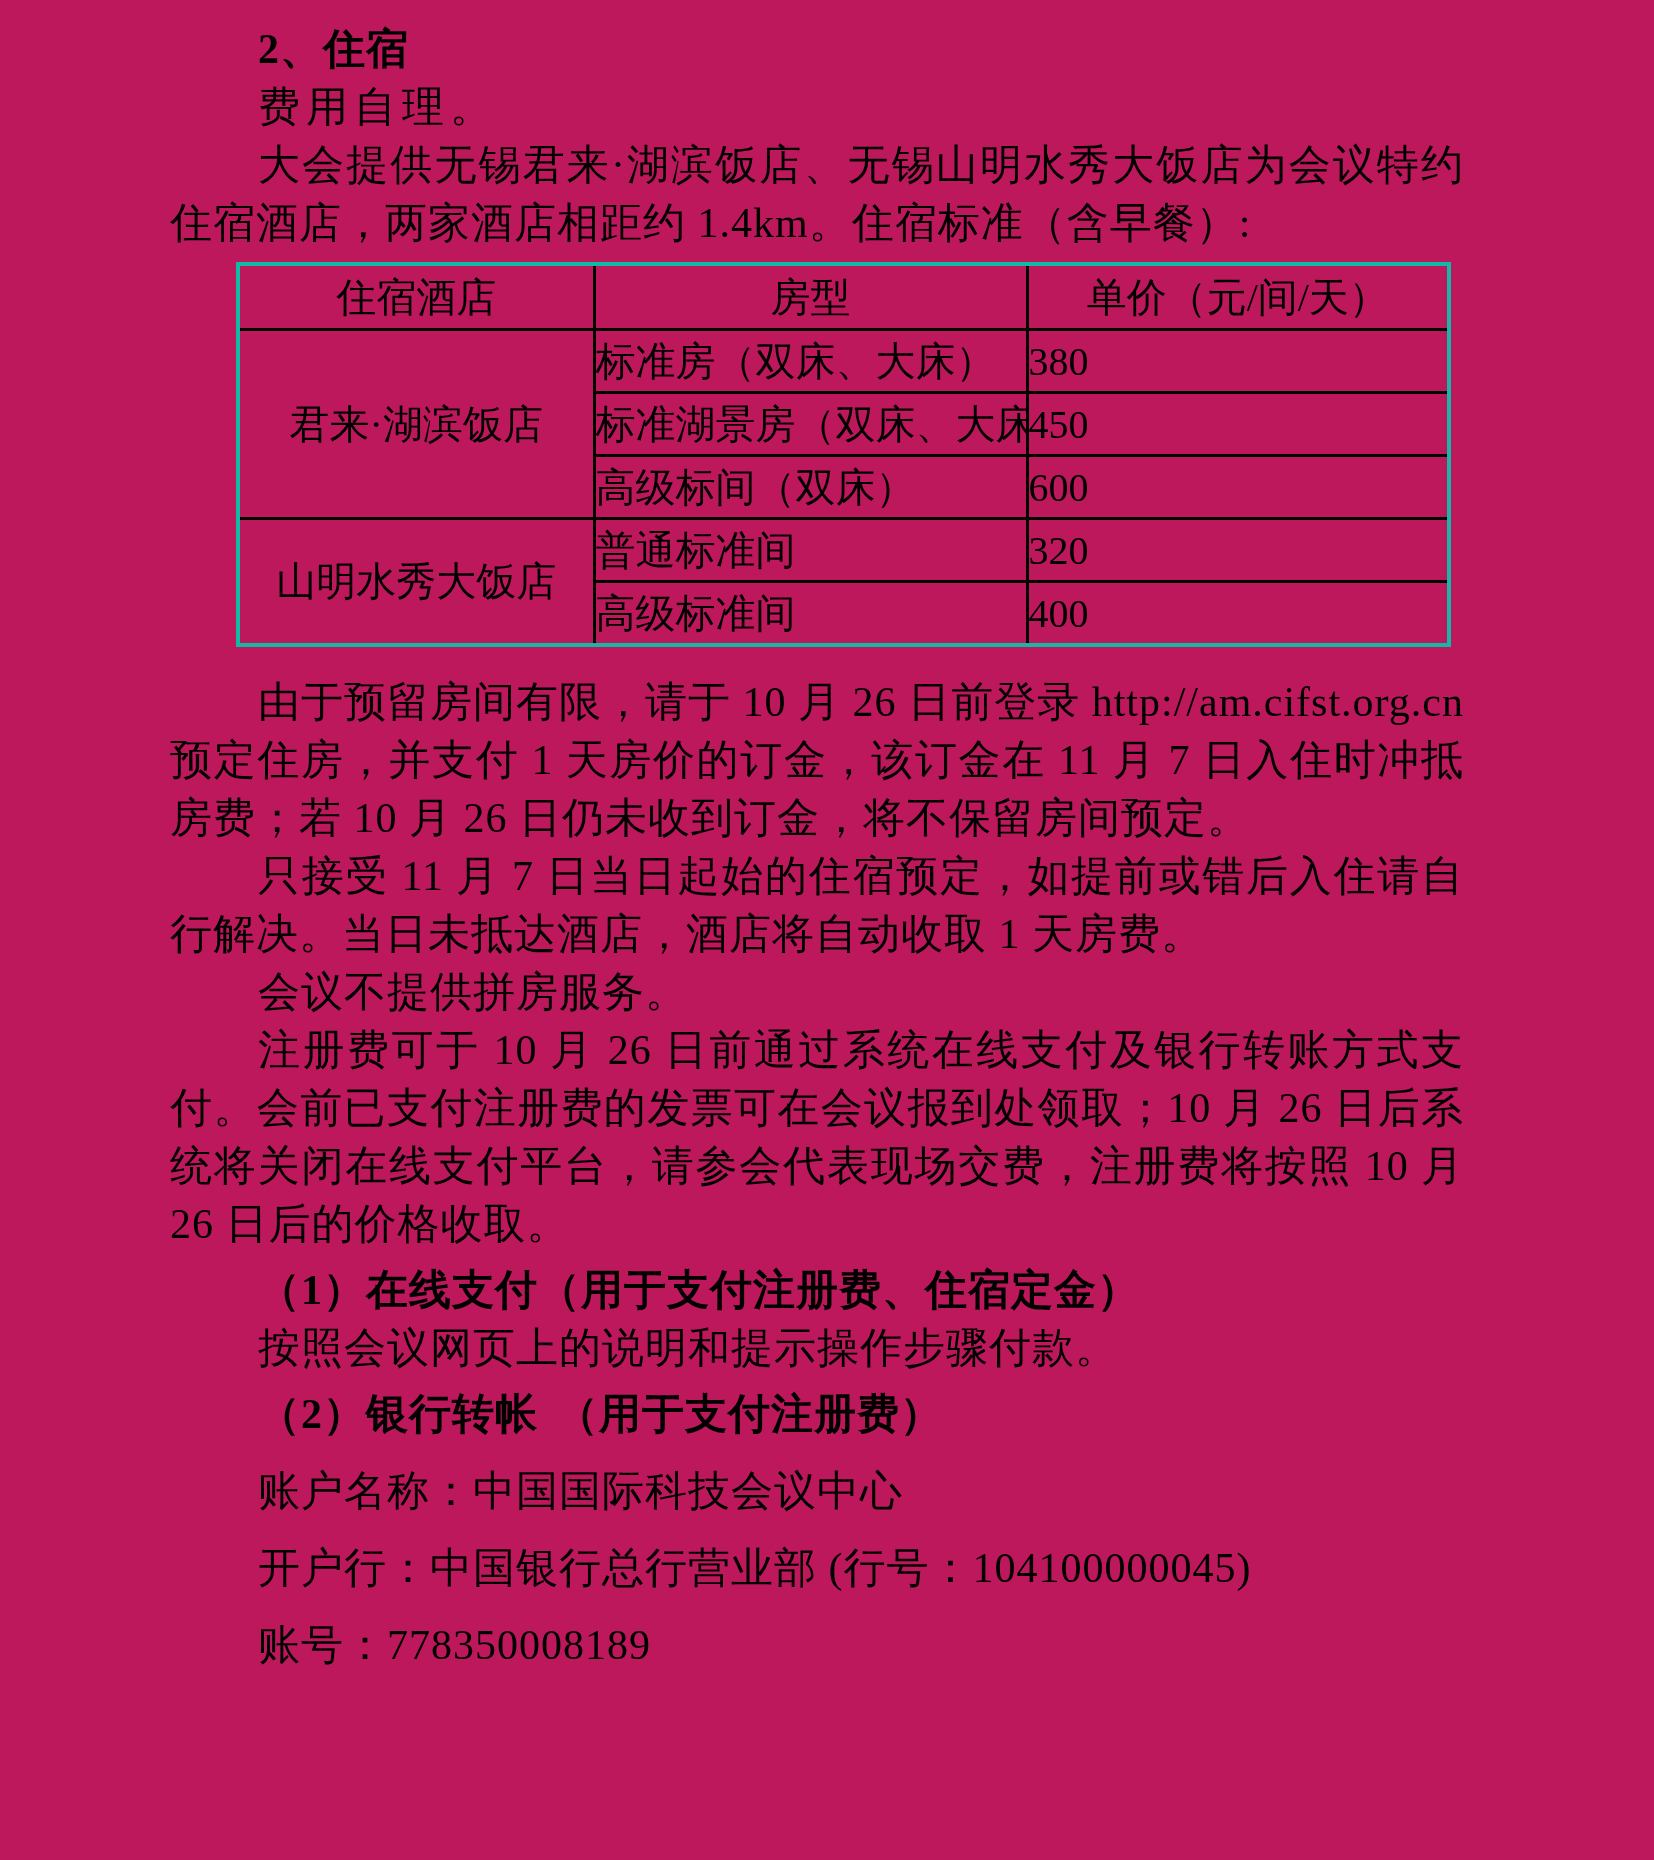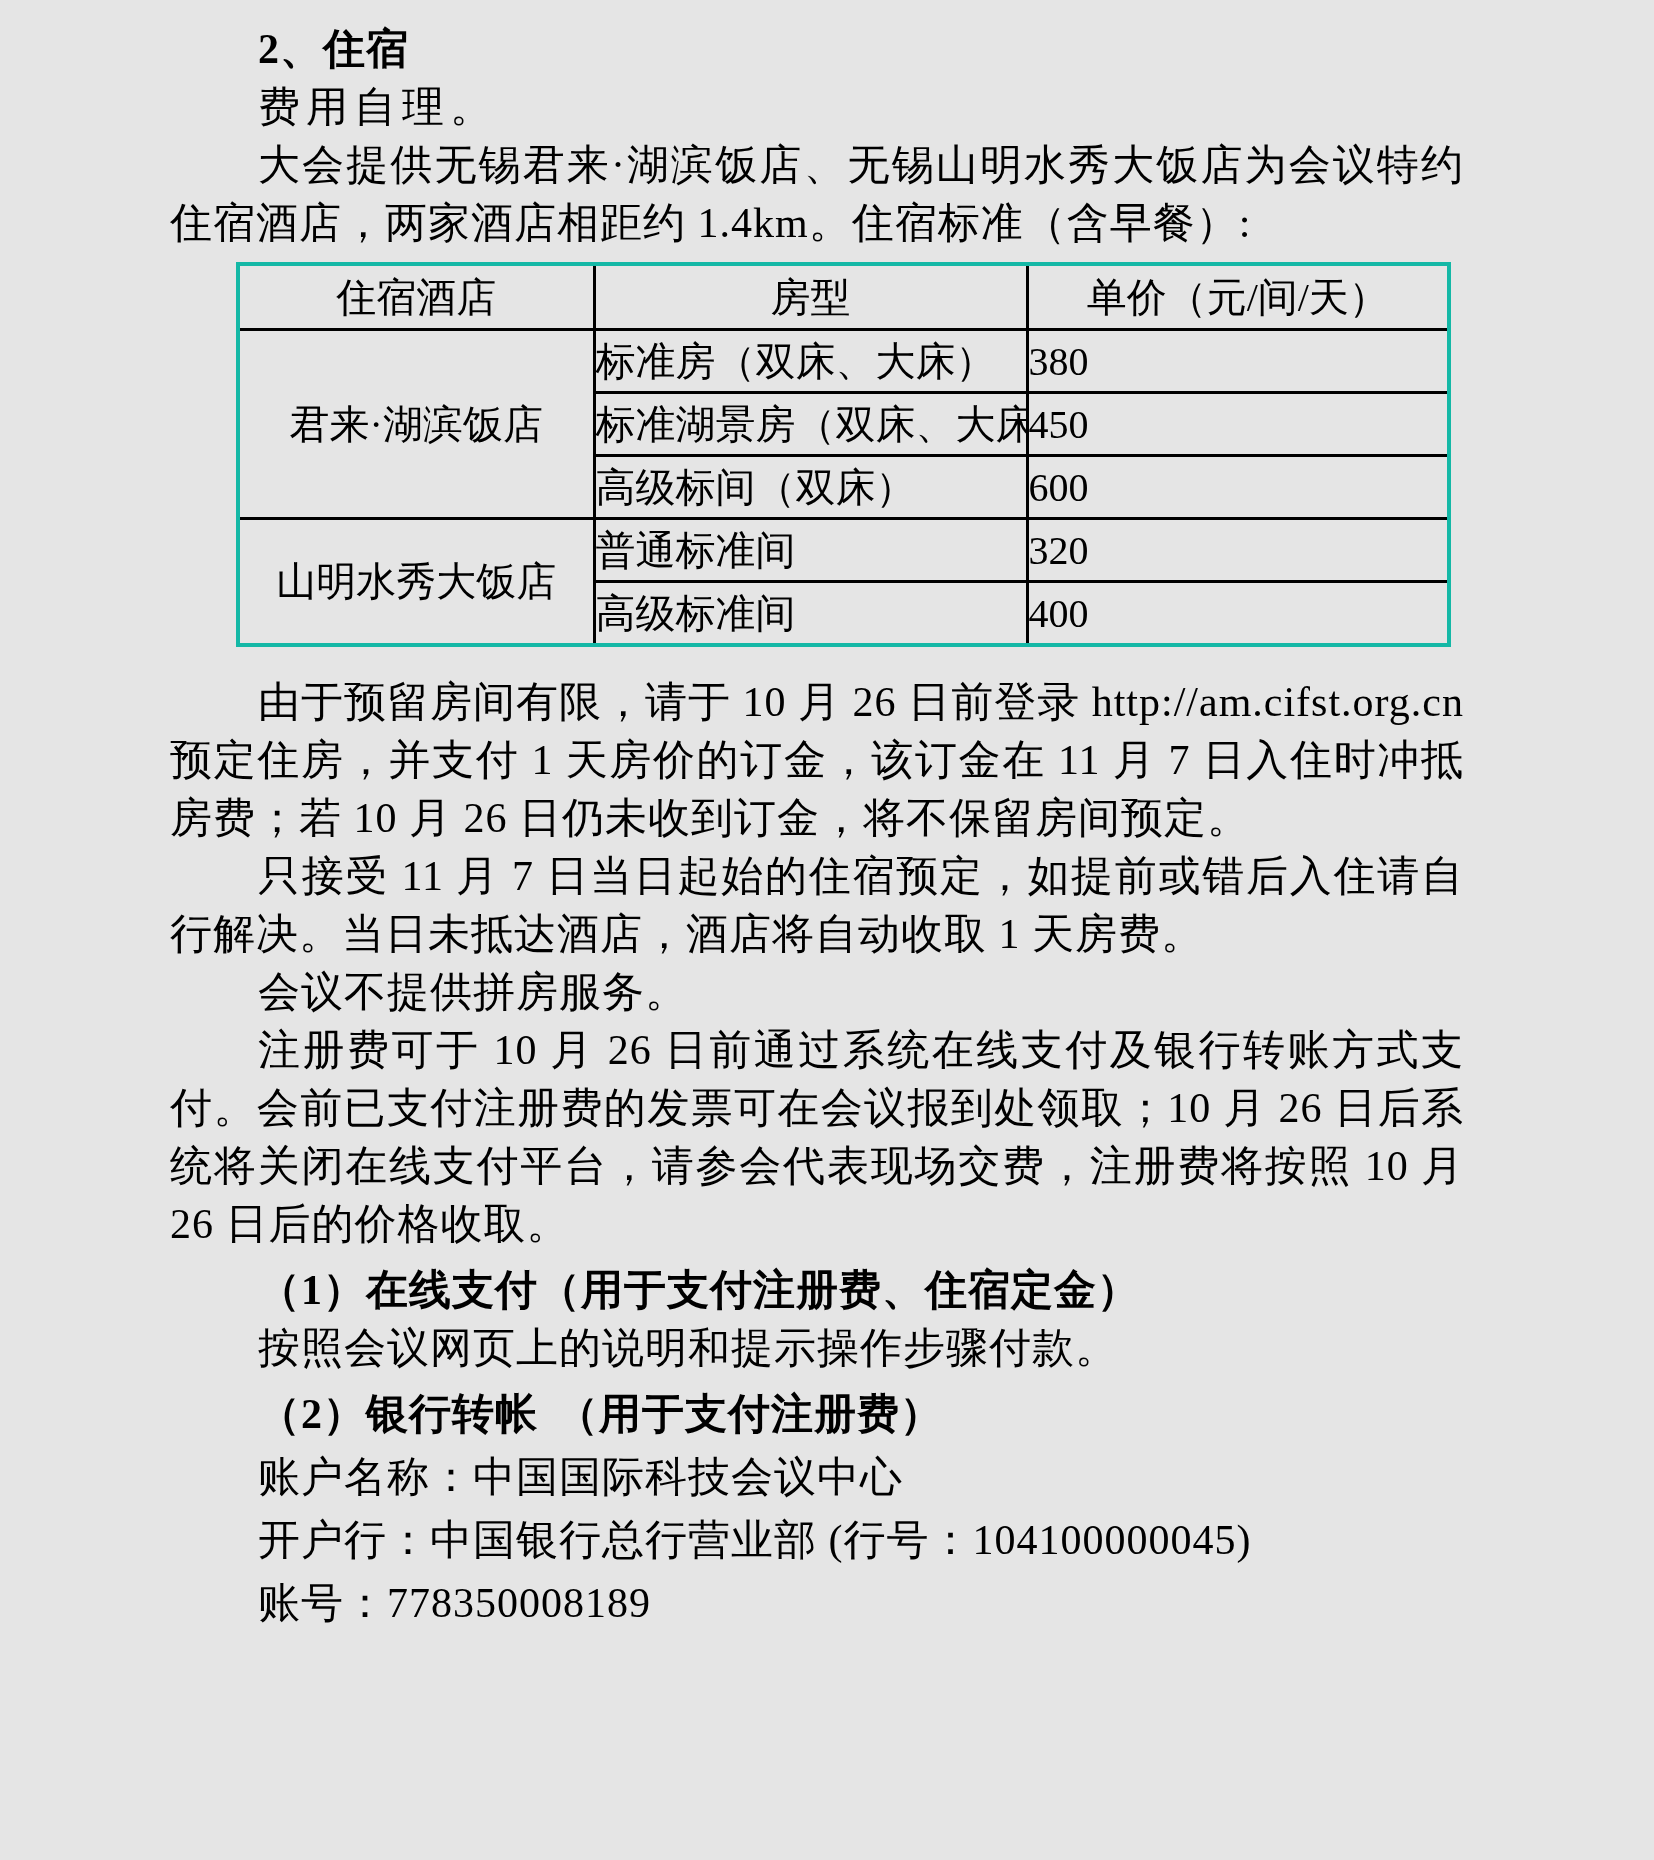--- a/index.html
+++ b/index.html
@@ -1,21 +1,21 @@
 <!DOCTYPE html>
 <html lang="zh"><head>
 <meta charset="utf-8">
 <style>
   html,body{margin:0;padding:0;background:#888;}
   .page{
     position:relative;
     width:1654px;
     height:1860px;
     margin:0 auto;
-    background:#e5e5e5;
+    background:#be185d;
     color:#000000;
     font-family:"Liberation Serif","DejaVu Serif",serif;
     box-sizing:border-box;
     padding:20px 190px 4px 170px;
     overflow:hidden;
   }
   .para{
     margin:0;
     font-size:42px;
     line-height:58px;
@@ -24,21 +24,21 @@
     letter-spacing:1px;
   }
   .h{
     font-weight:bold;
   }
   .subh{
     font-weight:bold;
     margin-top:8px;
   }
   .bank{
-    margin-top:5px;
+    margin-top:19px;
   }
   .note-reg{
     font-weight:bold;
     margin-left:18px;
   }
   .spread{letter-spacing:6px;}
   table.hotel-table{
     border-collapse:collapse;
     table-layout:fixed;
     width:1211px;

